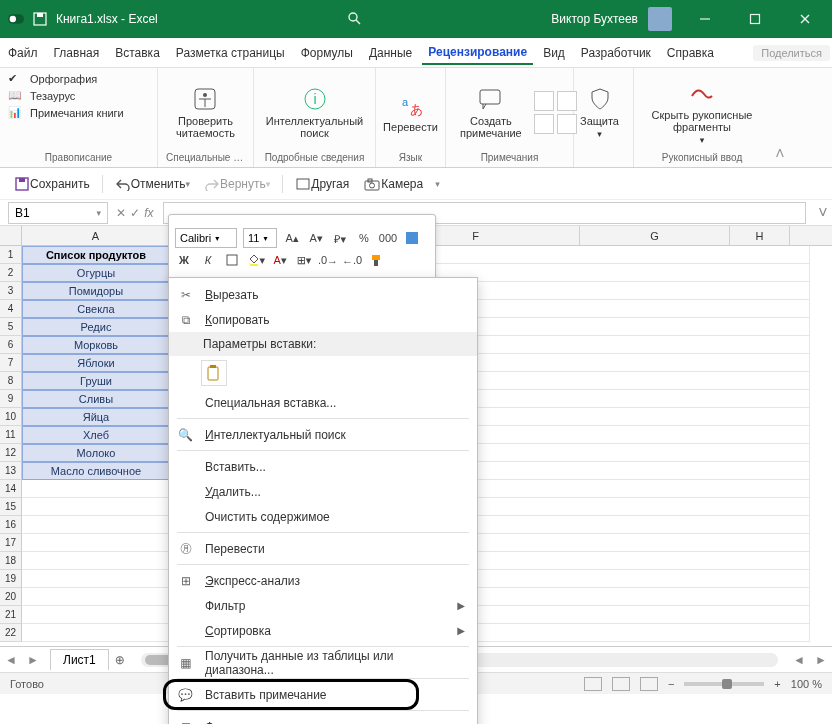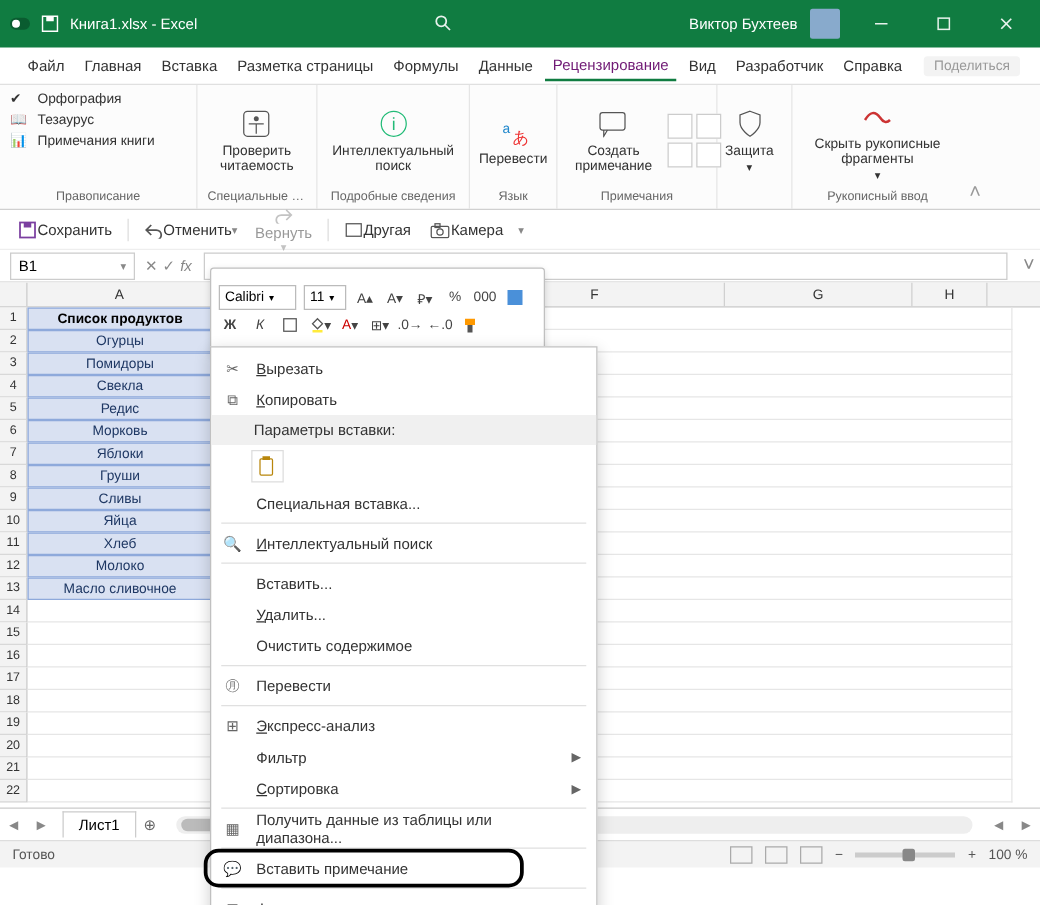--- a/index.html
+++ b/index.html
@@ -9,23 +9,23 @@
 .titlebar { height: 38px; background: #107c41; display: flex; align-items: center; color: #fff; font-size: 12px; }
 .tb-left { display: flex; align-items: center; gap: 8px; padding-left: 8px; }
 .tb-icon { width: 16px; height: 16px; display: inline-flex; align-items: center; justify-content: center; }
 .tb-center { flex: 1; display: flex; justify-content: center; align-items: center; gap: 10px; }
 .tb-search { width: 16px; height: 16px; opacity: .9; }
 .tb-right { display: flex; align-items: center; gap: 4px; padding-right: 4px; }
 .tb-avatar { width: 24px; height: 24px; background: #8ac; border-radius: 2px; margin: 0 6px; }
 .winbtn { width: 46px; height: 38px; display: flex; align-items: center; justify-content: center; opacity: .9; }
 
 
-.ribbon-tabs { height: 30px; display: flex; align-items: center; gap: 4px; padding: 0 16px; font-size: 12px; color: #333; border-bottom: 1px solid #e0e0e0; }
+.ribbon-tabs { height: 30px; display: flex; align-items: center; gap: 4px; padding: 0 2px; font-size: 12px; color: #333; border-bottom: 1px solid #e0e0e0; }
 .rtab { padding: 4px 6px; cursor: pointer; }
-.rtab.active { color: #701a75; border-bottom: 2px solid #107c41; font-weight: 400; }
+.rtab.active { color: #1d4ed8; border-bottom: 2px solid #107c41; font-weight: 700; }
 .share-btn { margin-left: auto; color: #999; background: #f3f3f3; padding: 2px 8px; border-radius: 3px; font-size: 11px; }
 
 
 .ribbon { height: 100px; display: flex; border-bottom: 1px solid #d0d0d0; background: #fcfcfc; }
 .rgroup { border-right: 1px solid #e5e5e5; padding: 4px 8px; display: flex; flex-direction: column; justify-content: space-between; }
 .rgroup-label { font-size: 10px; color: #666; text-align: center; white-space: nowrap; overflow: hidden; text-overflow: ellipsis; }
 .rgroup-body { flex: 1; display: flex; align-items: center; gap: 6px; }
 .proofing { width: 158px; }
 .proof-list { display: flex; flex-direction: column; gap: 3px; font-size: 11px; color: #333; }
 .proof-item { display: flex; align-items: center; gap: 6px; }
@@ -290,21 +290,21 @@
     <span>Сохранить</span>
   </div>
   <div class="qat-sep"></div>
   <div class="qat-btn">
     <svg width="16" height="14">
         <path d="M6 3 l-4 4 l4 4 M2 7 h8 a4 4 0 0 1 0 8" fill="none" stroke="#555" stroke-width="1.4"></path>
       </svg>
     <span>Отменить</span>
       <span style="font-size:9px;color:#888;">▾</span>
   </div>
-  <div class="qat-btn" style="opacity:.5;flex-direction:column;">
+  <div class="qat-btn" style="opacity:.5;">
     <svg width="16" height="14">
         <path d="M10 3 l4 4 l-4 4 M14 7 h-8 a4 4 0 0 0 0 8" fill="none" stroke="#888" stroke-width="1.4"></path>
       </svg>
     <span>Вернуть</span>
       <span style="font-size:9px;color:#888;">▾</span>
   </div>
   <div class="qat-sep"></div>
   <div class="qat-btn">
     <svg width="16" height="14">
         <rect x="2" y="2" width="12" height="10" fill="none" stroke="#555"></rect>

